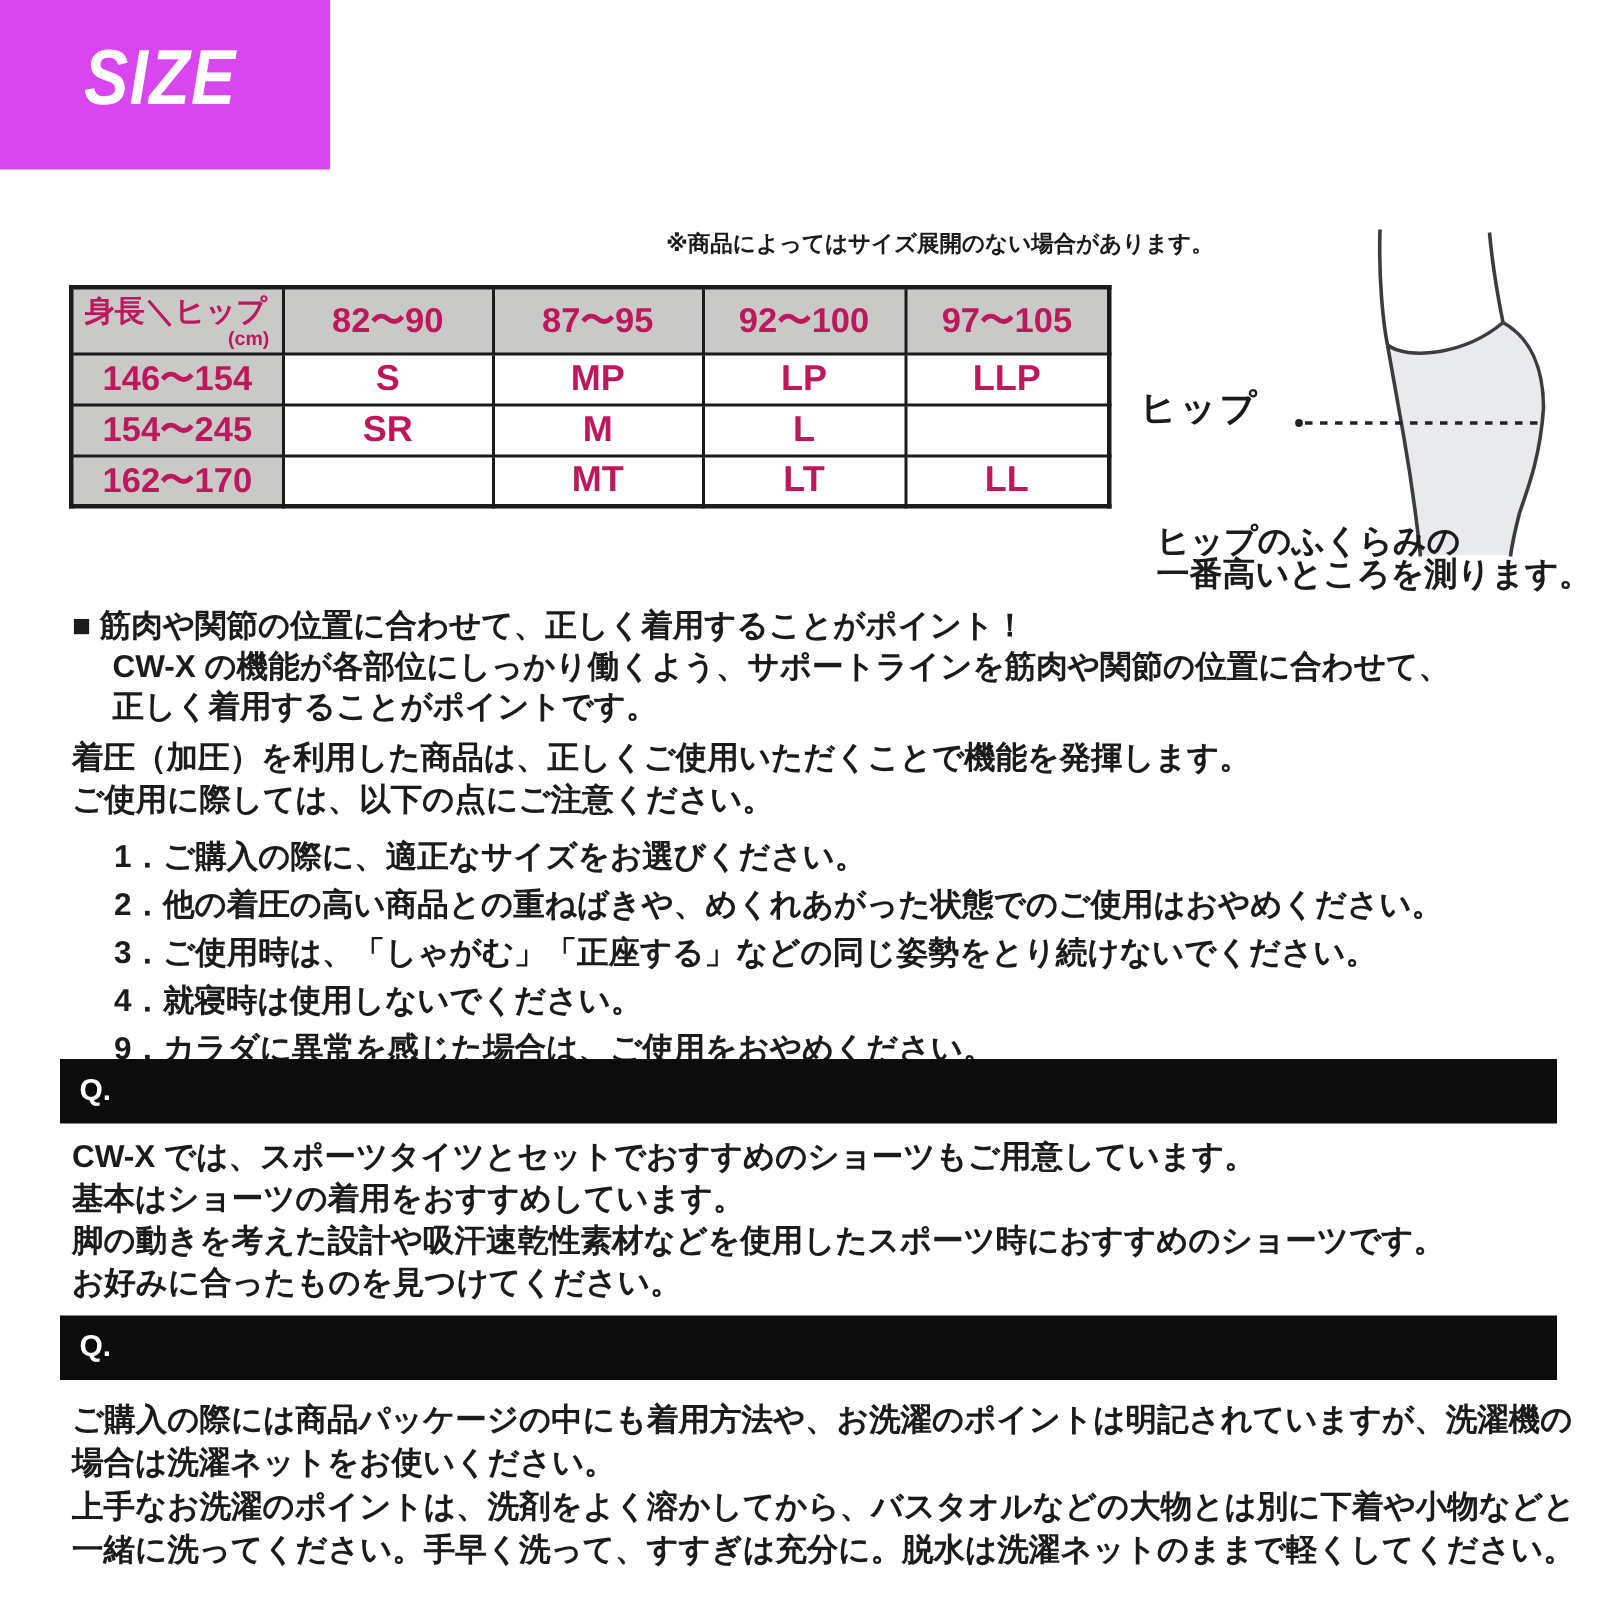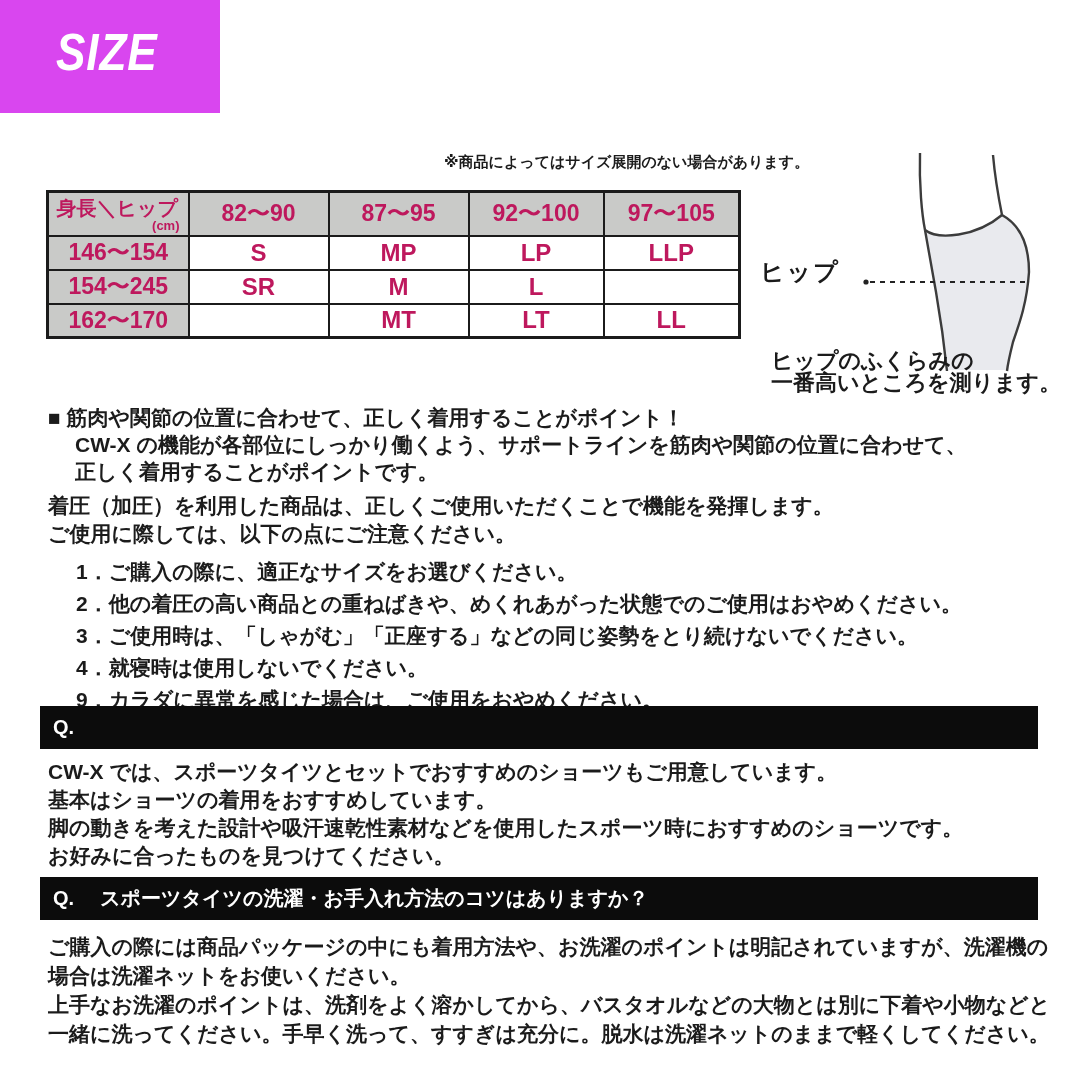--- a/index.html
+++ b/index.html
@@ -167,20 +167,19 @@
 </div>
 <div class="abs answer a1">
   <div class="nowrap">CW-X では、スポーツタイツとセットでおすすめのショーツもご用意しています。</div>
   <div class="nowrap">基本はショーツの着用をおすすめしています。</div>
   <div class="nowrap">脚の動きを考えた設計や吸汗速乾性素材などを使用したスポーツ時におすすめのショーツです。</div>
   <div class="nowrap">お好みに合ったものを見つけてください。</div>
 </div>
 
 <div class="abs q-bar q2">
   <span class="q-prefix">Q.</span>
-  <span class="q-text nowrap">スポーツタイツの洗濯・お手入れ方法のコツはありますか？</span>
 </div>
 <div class="abs answer a2">
   <div class="nowrap">ご購入の際には商品パッケージの中にも着用方法や、お洗濯のポイントは明記されていますが、洗濯機の</div>
   <div class="nowrap">場合は洗濯ネットをお使いください。</div>
   <div class="nowrap">上手なお洗濯のポイントは、洗剤をよく溶かしてから、バスタオルなどの大物とは別に下着や小物などと</div>
   <div class="nowrap">一緒に洗ってください。手早く洗って、すすぎは充分に。脱水は洗濯ネットのままで軽くしてください。</div>
 </div>
 
 </body></html>

